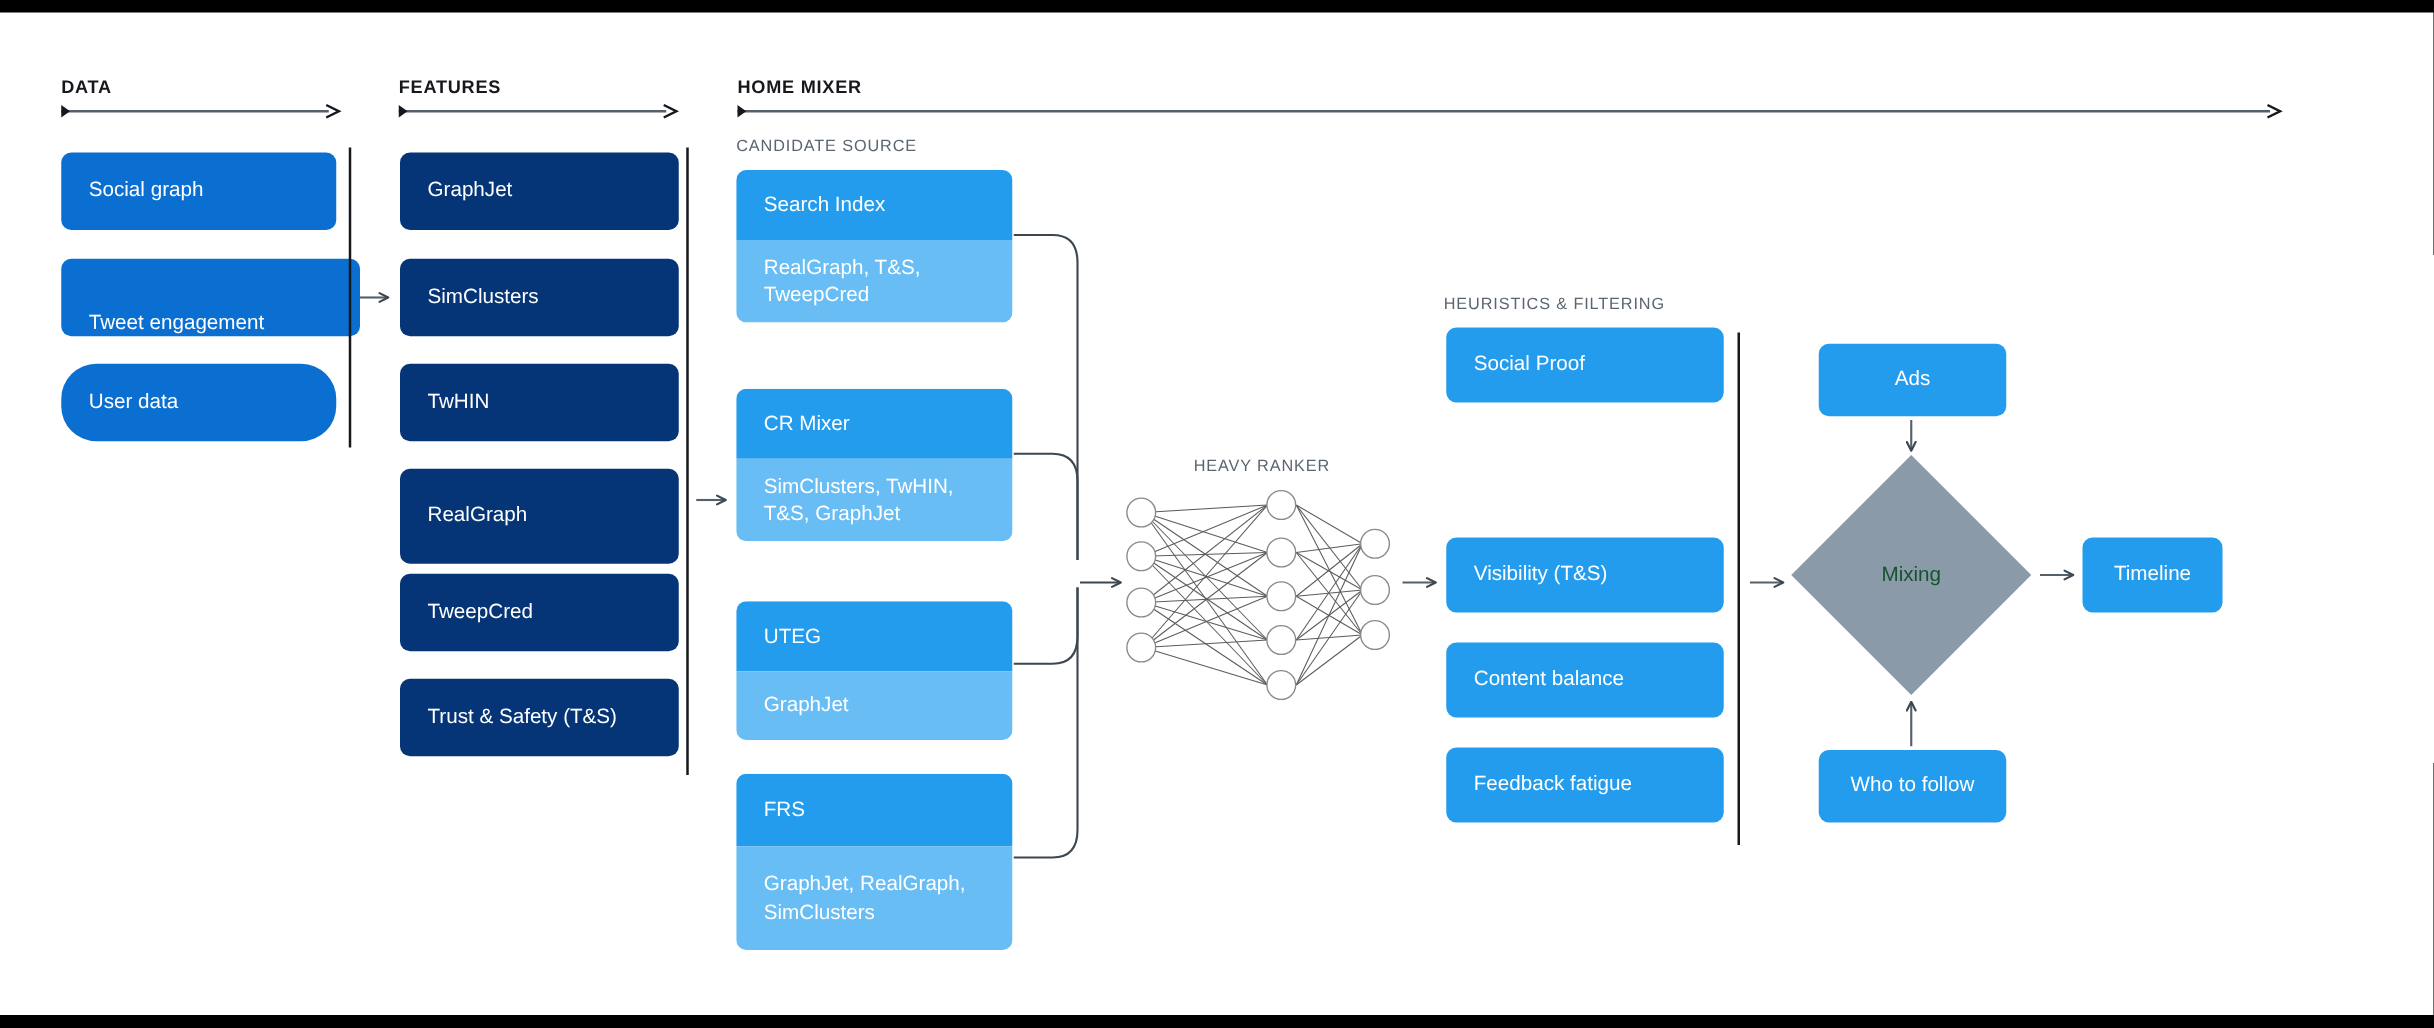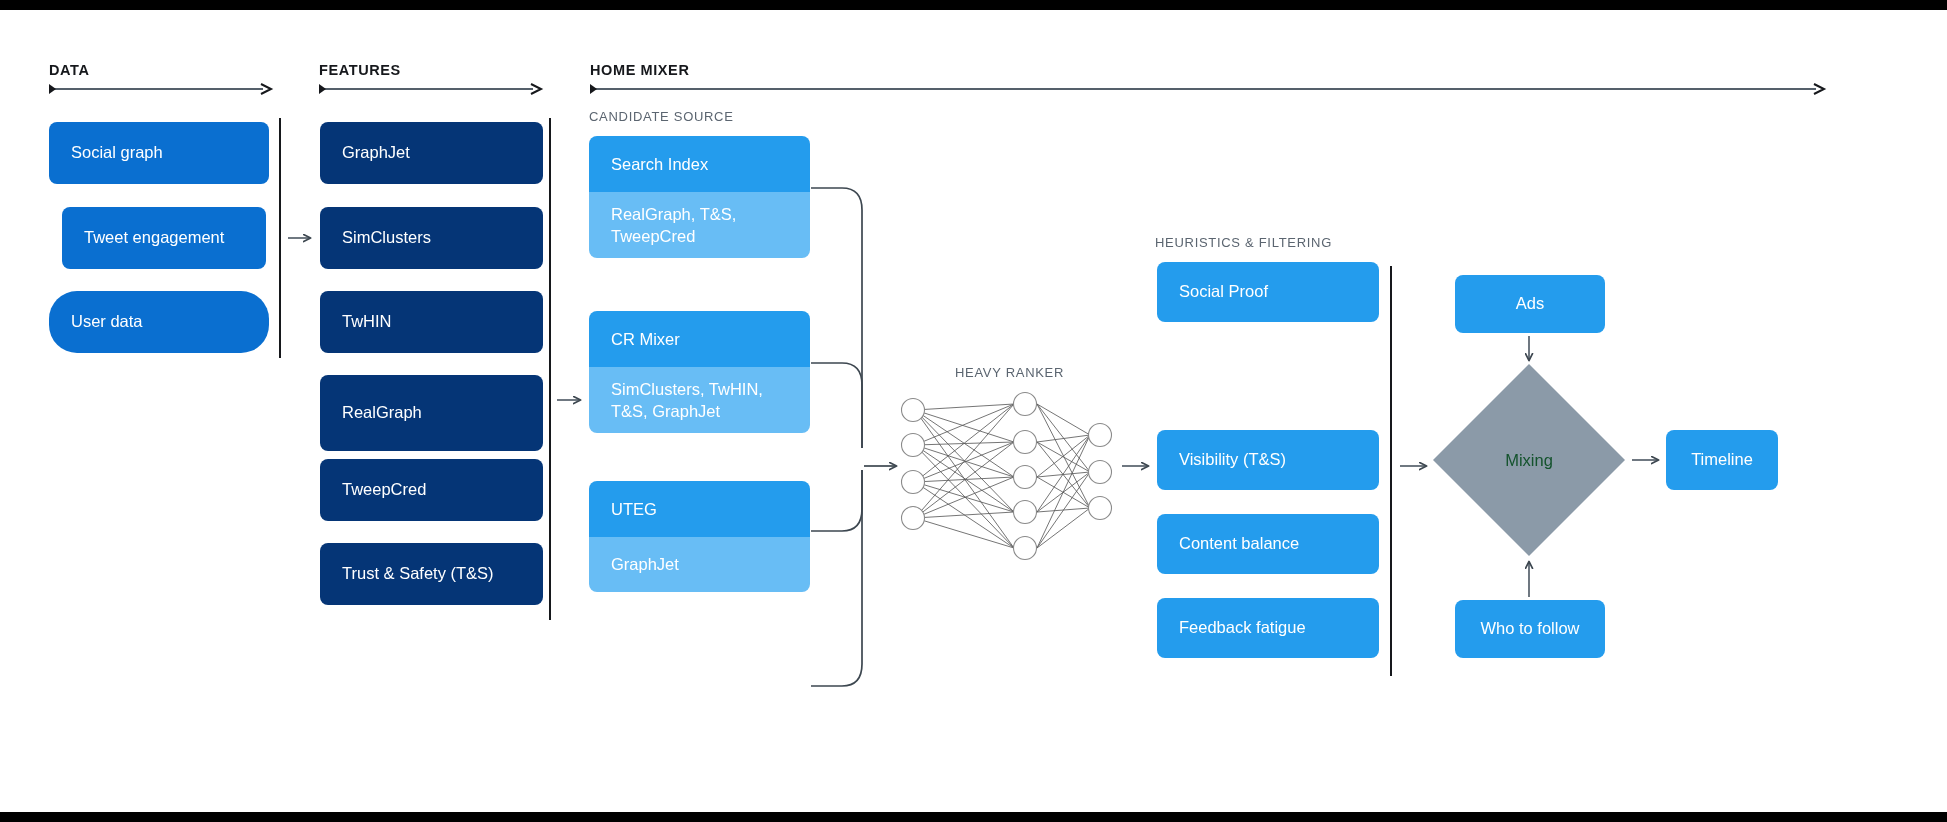--- a/index.html
+++ b/index.html
@@ -178,21 +178,21 @@
       <svg width="1240" height="14" viewBox="0 0 1240 14">
         <path d="M2 7 L1228 7" stroke="#55606b" stroke-width="2" fill="none"></path>
         <path d="M2 2 L2 12 L9 7 Z" fill="#16181c"></path>
         <path d="M1226 2 L1236 7 L1226 12" stroke="#16181c" stroke-width="2" fill="none"></path>
       </svg>
     </div>
 
     <div class="box pad c-data" style="left:49px; top:112px; width:220px; height:62px;">
       <span>Social graph</span>
     </div>
-    <div class="box pad c-data" style="left:62px; top:197px; width:204px; height:62px;">
+    <div class="box pad c-data" style="left:49px; top:197px; width:239px; height:62px;align-items:flex-end;">
       <span>Tweet engagement</span>
     </div>
     <div class="box pad c-data" style="left:49px; top:281px; width:220px; height:62px;border-radius:28px;">
       <span>User data</span>
     </div>
 
     <div class="vdiv" style="left:279px; top:108px; height:240px;"></div>
 
     <div class="box pad c-feature" style="left:320px; top:112px; width:223px; height:62px;">
       <span>GraphJet</span>
@@ -225,20 +225,24 @@
     <div class="cs" style="left:589px; top:301px; width:221px; height:122px;">
       <div class="cs-head" style="height:56px;">CR Mixer</div>
       <div class="cs-body" style="height:66px;">SimClusters, TwHIN, T&amp;S, GraphJet</div>
     </div>
 
     <div class="cs" style="left:589px; top:471px; width:221px; height:111px;">
       <div class="cs-head" style="height:56px;">UTEG</div>
       <div class="cs-body" style="height:55px;">GraphJet</div>
     </div>
 
+    <div class="cs" style="left:589px; top:609px; width:221px; height:141px;">
+      <div class="cs-head" style="height:58px;">FRS</div>
+      <div class="cs-body" style="height:83px;">GraphJet, RealGraph, SimClusters</div>
+    </div>
 
     <div class="hr-label" style="left:955px; top:355px;">HEAVY RANKER</div>
 
     <div class="sub-label" style="left:1155px; top:225px;">HEURISTICS &amp; FILTERING</div>
 
     <div class="box pad c-heur" style="left:1157px; top:252px; width:222px; height:60px;">
       <span>Social Proof</span>
     </div>
     <div class="box pad c-heur" style="left:1157px; top:420px; width:222px; height:60px;">
       <span>Visibility (T&amp;S)</span>

